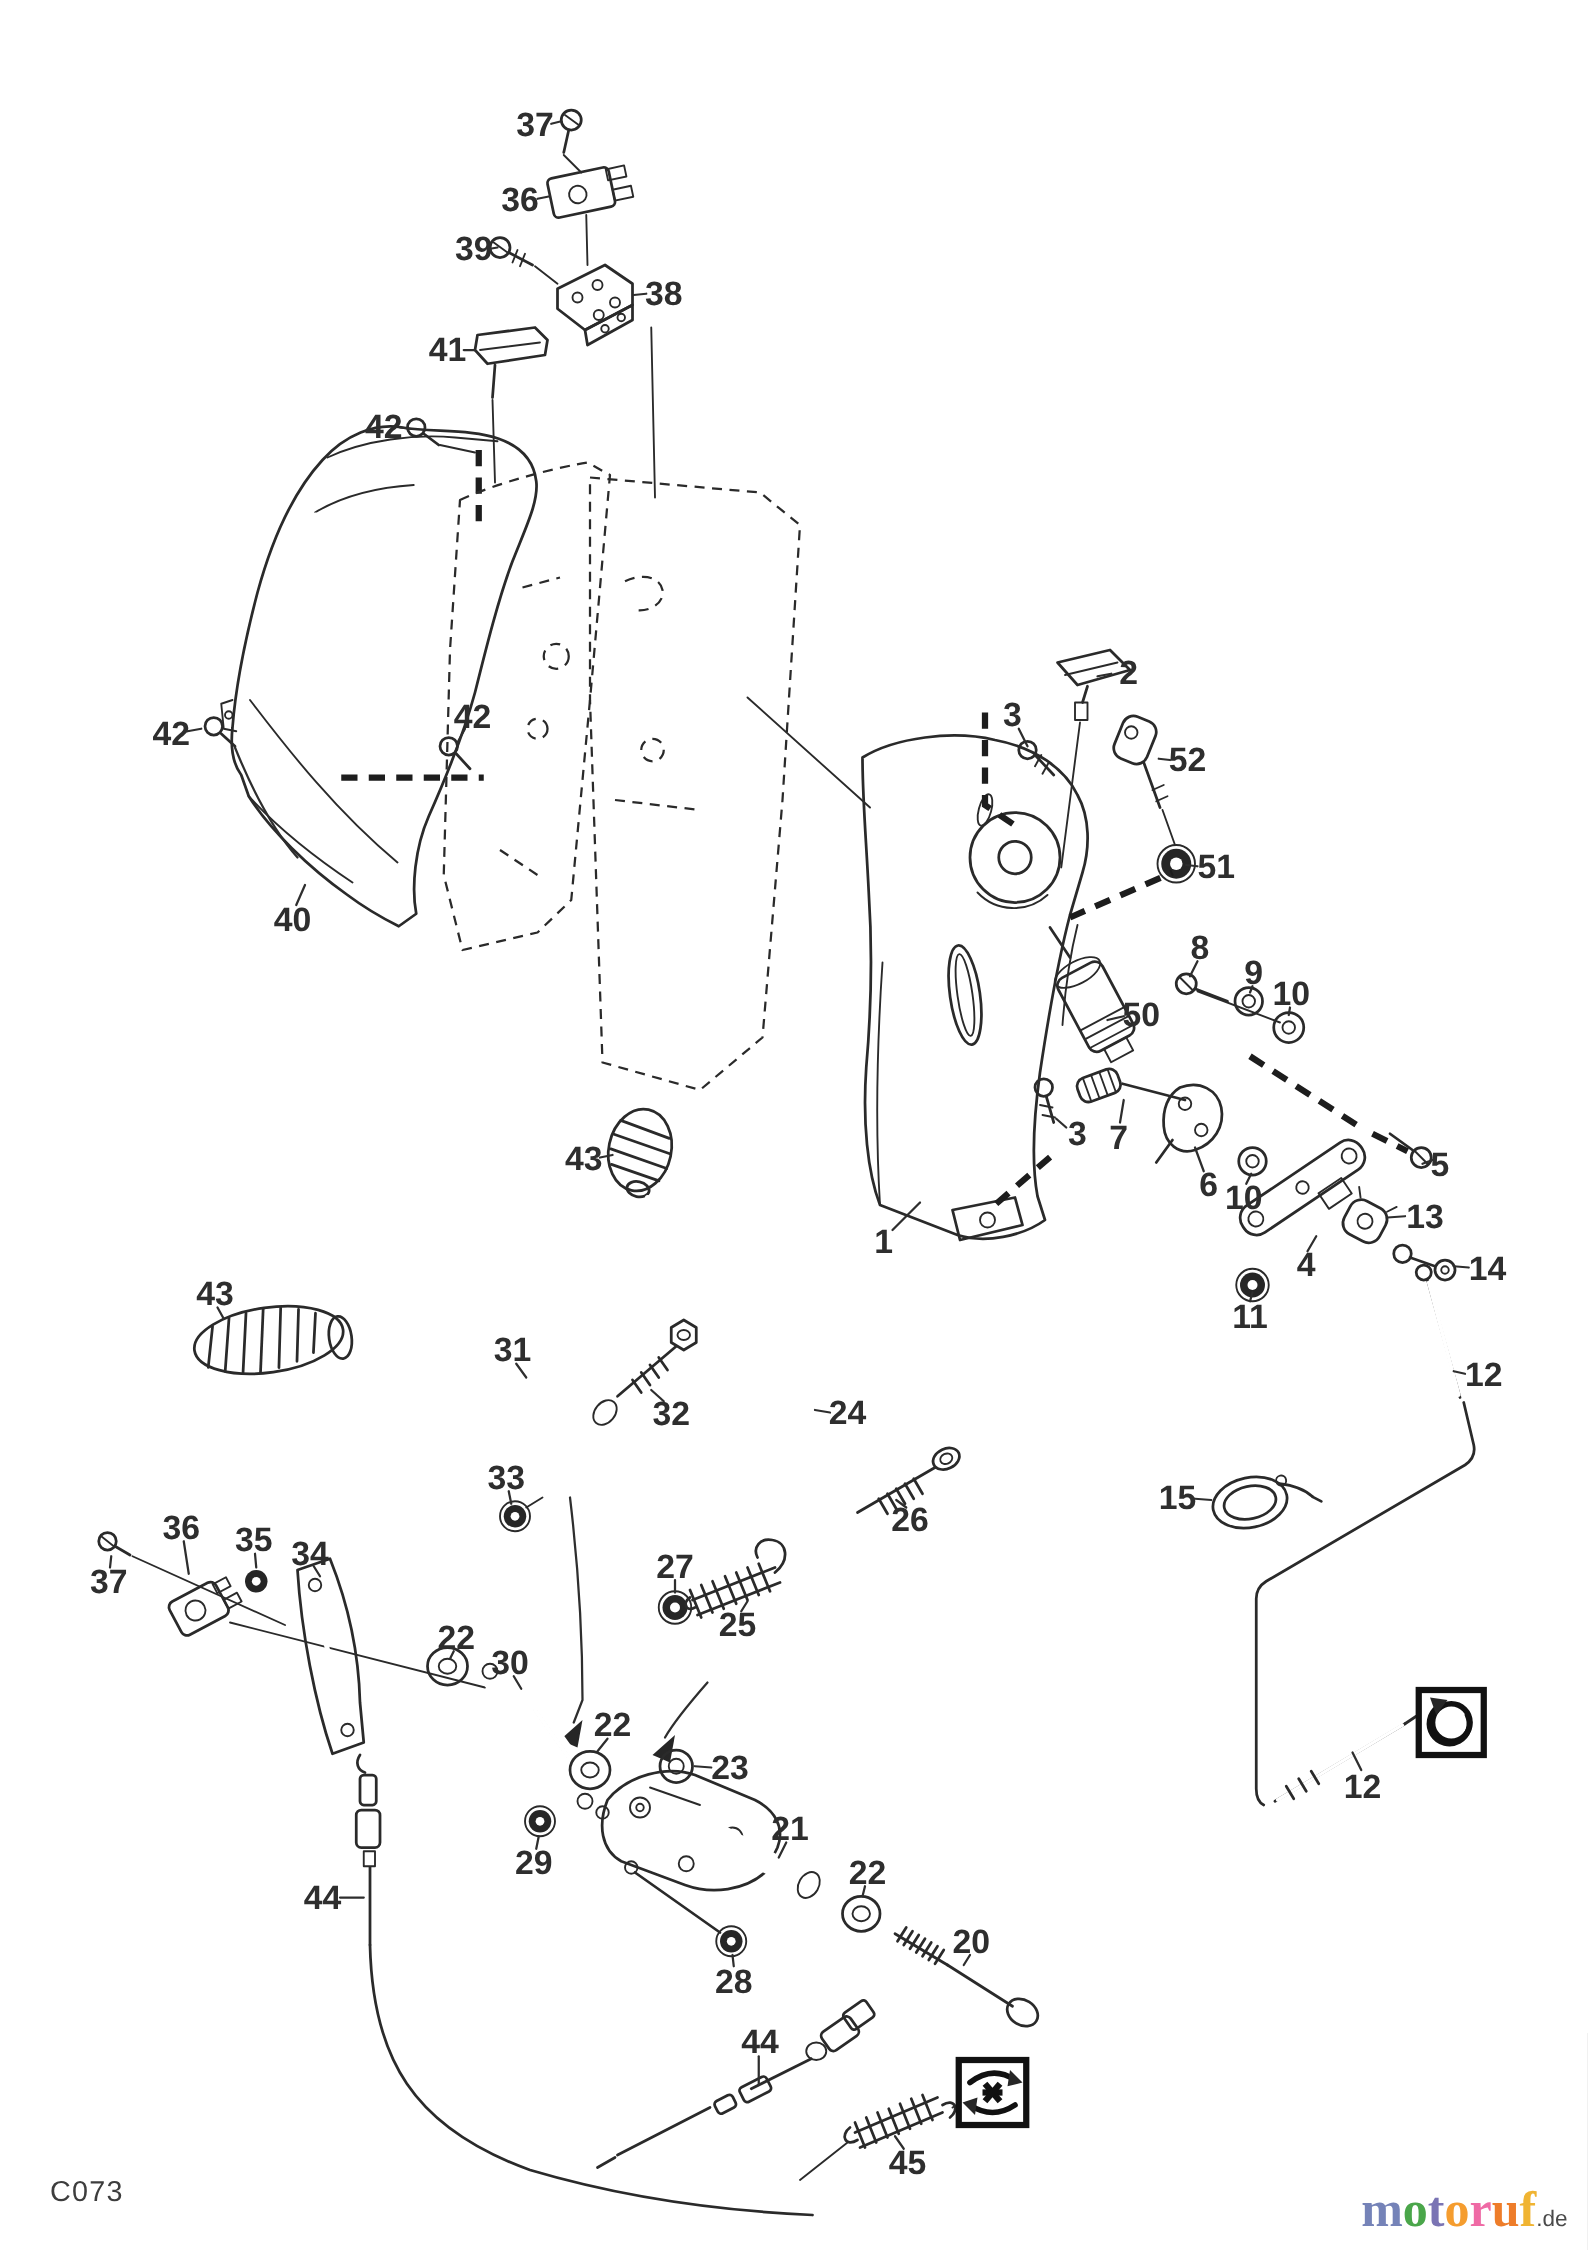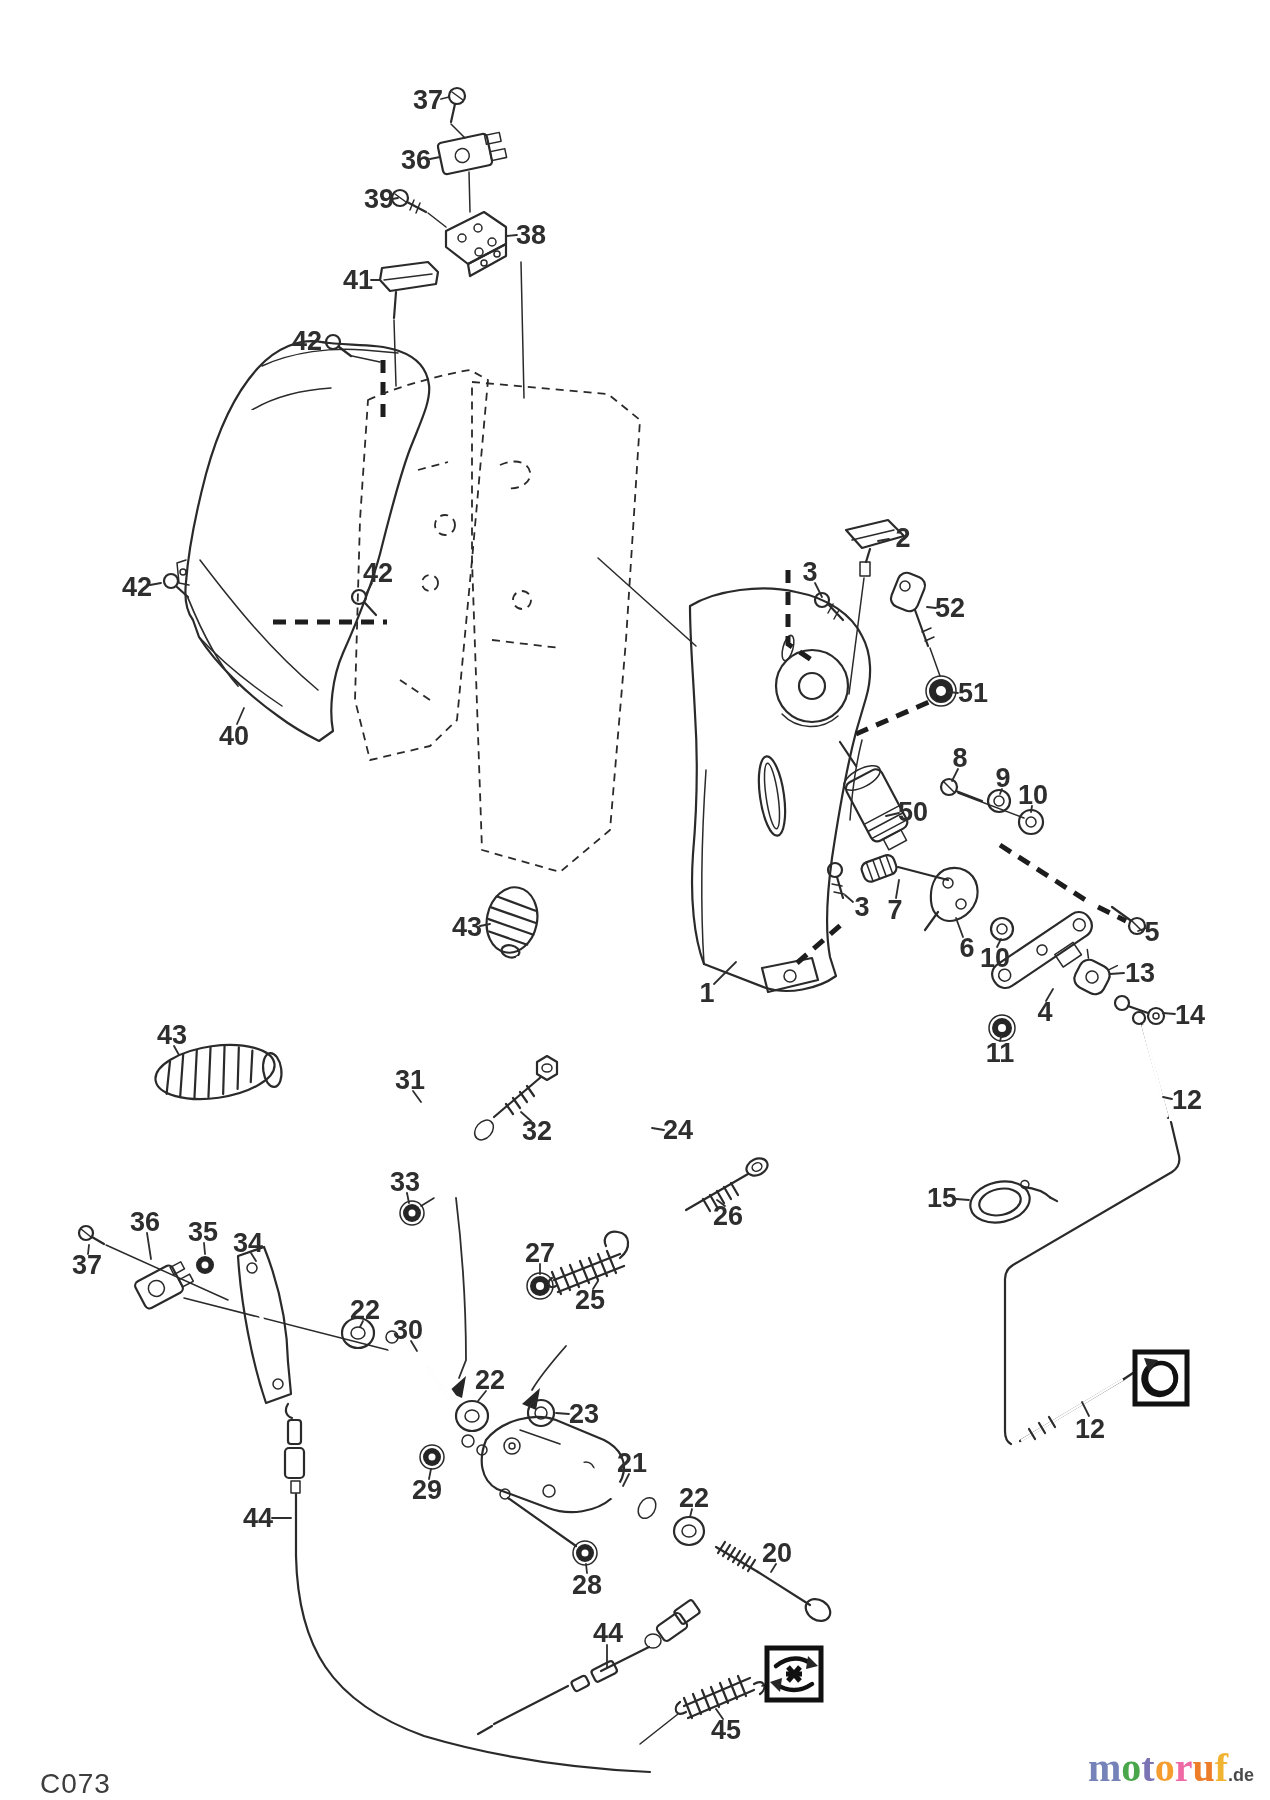--- a/index.html
+++ b/index.html
@@ -8,24 +8,24 @@
   svg{position:absolute;inset:0;}
   .ln{fill:none;stroke:#2a2a2a;stroke-width:2.2;stroke-linecap:round;stroke-linejoin:round;}
   .thin{stroke-width:1.5;}
   .wcore{fill:none;stroke:#ffffff;stroke-linecap:round;stroke-linejoin:round;}
   .dashfr{fill:none;stroke:#2a2a2a;stroke-width:1.8;stroke-dasharray:8 6;stroke-linejoin:round;}
   .bdash{fill:none;stroke:#1d1d1d;stroke-width:5;stroke-dasharray:13 9;stroke-linecap:butt;}
   .filld{fill:#262626;stroke:none;}
   .fillw{fill:#ffffff;}
   .lblTxt{font-family:"Liberation Sans",sans-serif;font-size:27px;font-weight:600;fill:#2e2e2e;}
   .leader{stroke:#2e2e2e;stroke-width:1.8;fill:none;stroke-linecap:round;}
-  #code{position:absolute;left:40px;top:1740px;font-size:28px;letter-spacing:1px;color:#3d3d3d;margin-top:28px;}
+  #code{position:absolute;left:40px;top:1740px;font-size:23px;letter-spacing:1px;color:#3d3d3d;}
   #logo{position:absolute;right:16px;top:1748px;font-family:"Liberation Serif",serif;
         font-weight:bold;font-size:40px;line-height:40px;white-space:nowrap;}
-  #logo .suffix{font-size:18px;font-weight:bold;color:#4a4a4a;font-family:"Liberation Sans",sans-serif;}
+  #logo .suffix{font-size:18px;font-weight:normal;color:#4a4a4a;font-family:"Liberation Sans",sans-serif;}
   .iconbox{fill:#fff;stroke:#111;stroke-width:5;}
   .sym{fill:none;stroke:#111;stroke-width:4.5;stroke-linecap:round;}
 </style>
 </head>
 <body>
 
 <div class="page">
 <svg viewBox="0 0 1270 1800">
 
   <g>

